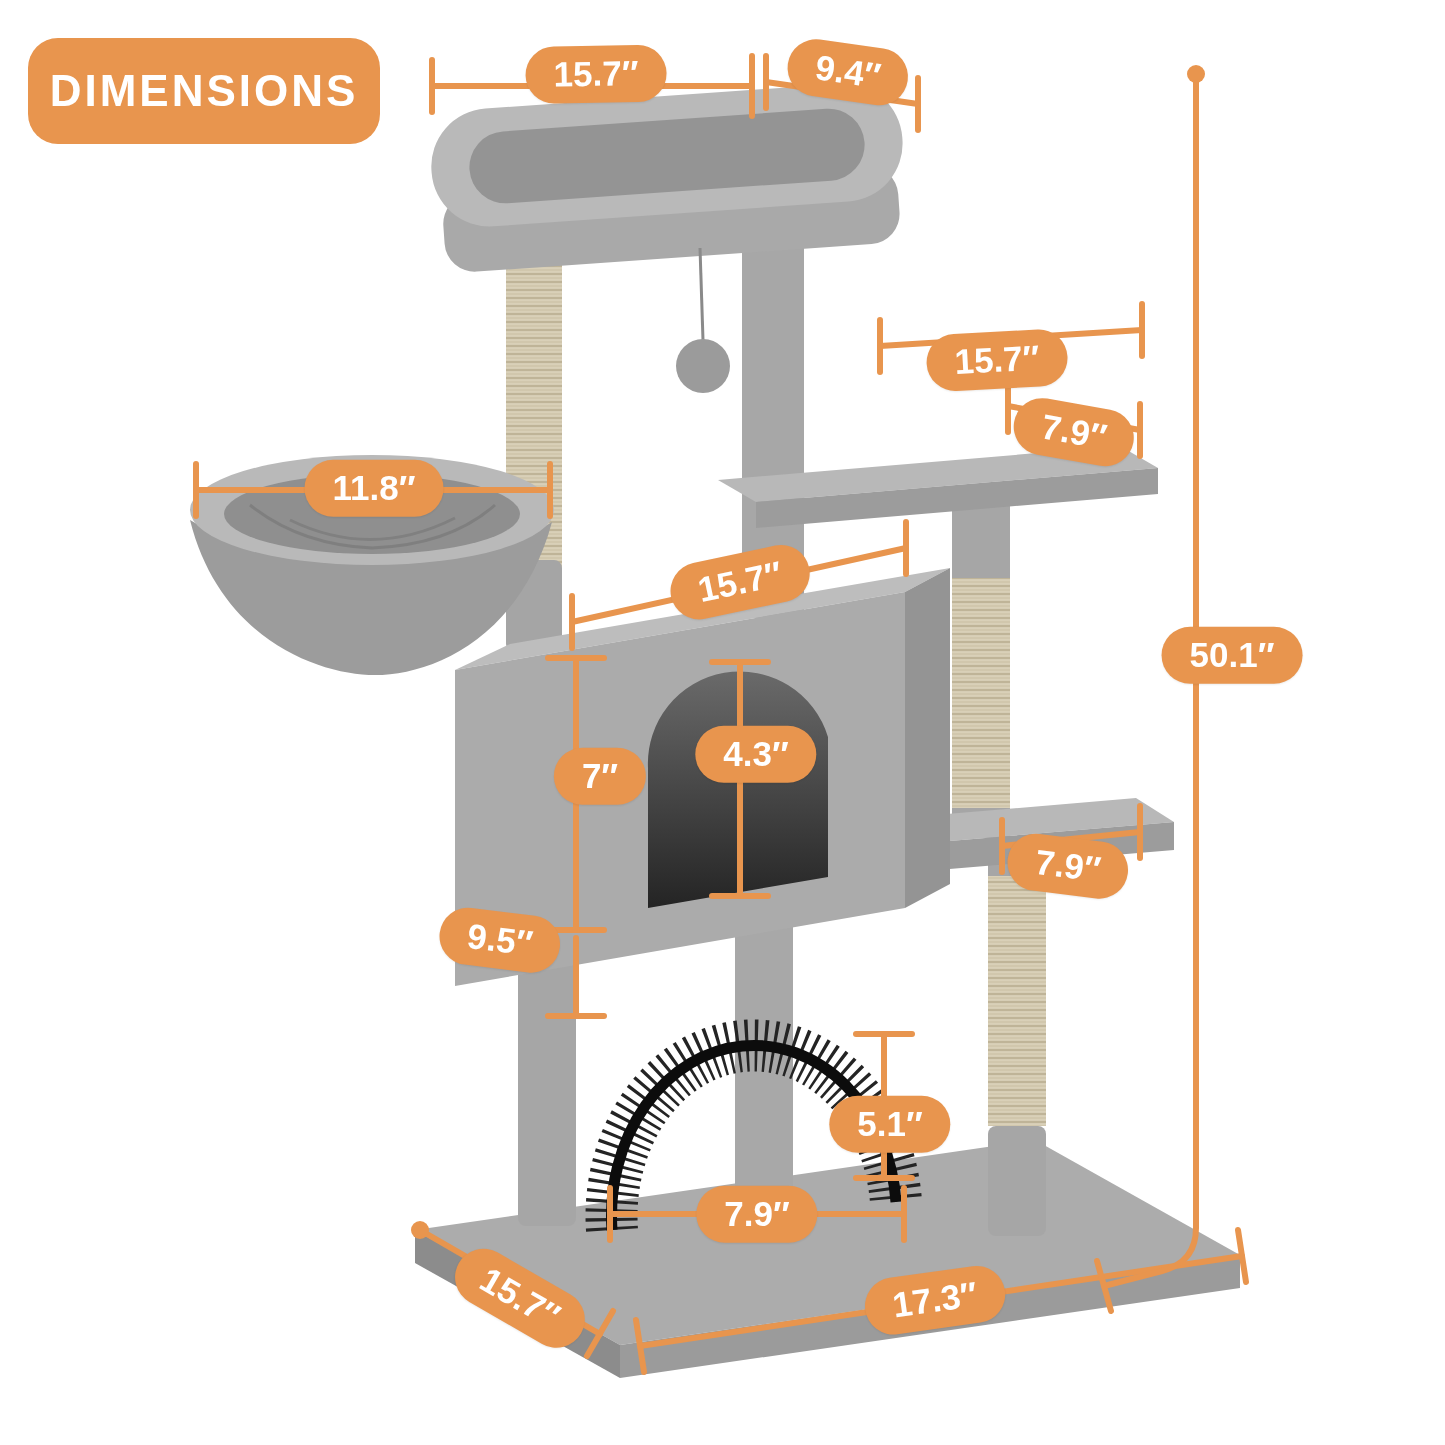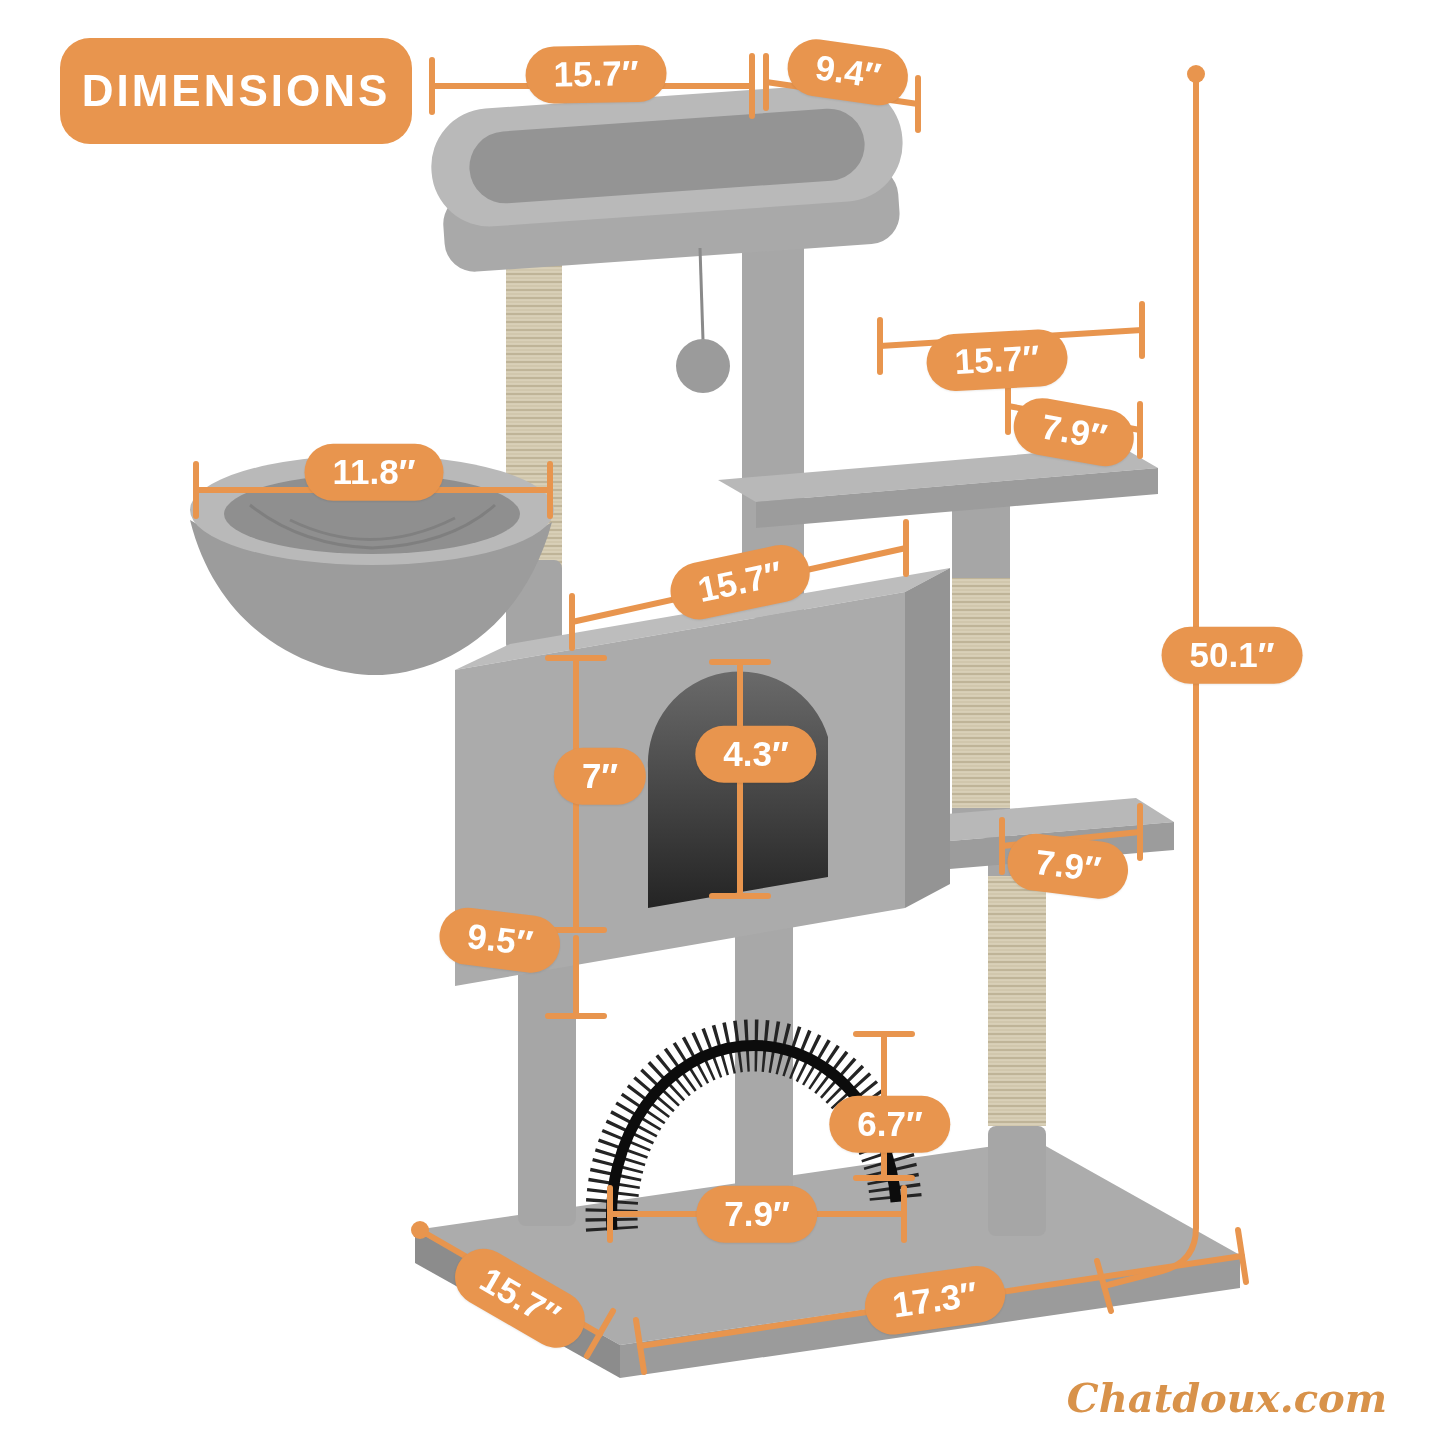--- a/index.html
+++ b/index.html
@@ -9,21 +9,21 @@
     background: #ffffff;
     overflow: hidden;
     font-family: "Liberation Sans", sans-serif;
   }
   .tree-svg { position: absolute; left: 0; top: 0; width: 1445px; height: 1445px; }
   .badge {
     position: absolute; left: 28px; top: 38px;
     width: 352px; height: 106px;
     background: #E8954E; border-radius: 30px;
     color: #ffffff; font-size: 44px; font-weight: bold; letter-spacing: 3px;
-    display: flex; align-items: center; justify-content: center; margin-left: 32px;
+    display: flex; align-items: center; justify-content: center;
   }
   .pill {
     position: absolute;
     transform: translate(-50%, -50%) rotate(var(--rot, 0deg));
     background: #E8954E; color: #ffffff;
     font-size: 35px; font-weight: bold;
     padding: 9px 28px; border-radius: 34px;
     white-space: nowrap; line-height: 1.1;
     box-shadow: 0 1px 2px rgba(0,0,0,0.08);
   }
@@ -182,27 +182,26 @@
       <circle cx="1196" cy="74" r="9" fill="#E8954E" stroke="none"></circle>
     </g>
   </svg>
 
   <div class="badge">DIMENSIONS</div>
 
   <div class="pill" style="left:596px; top:74px; --rot:-1deg">15.7″</div>
   <div class="pill" style="left:848px; top:72px; --rot:8deg">9.4″</div>
   <div class="pill" style="left:997px; top:360px; --rot:-3deg">15.7″</div>
   <div class="pill" style="left:1074px; top:432px; --rot:10deg">7.9″</div>
-  <div class="pill" style="left:374px; top:472px">11.8″</div>
+  <div class="pill" style="left:374px; top:488px">11.8″</div>
   <div class="pill" style="left:740px; top:582px; --rot:-12deg">15.7″</div>
   <div class="pill" style="left:600px; top:776px">7″</div>
   <div class="pill" style="left:756px; top:754px">4.3″</div>
   <div class="pill" style="left:1068px; top:866px; --rot:7deg">7.9″</div>
   <div class="pill" style="left:500px; top:940px; --rot:7deg">9.5″</div>
-  <div class="pill" style="left:890px; top:1124px">6.7″</div>
+  <div class="pill" style="left:890px; top:1124px">5.1″</div>
   <div class="pill" style="left:757px; top:1214px">7.9″</div>
   <div class="pill" style="left:520px; top:1298px; --rot:30deg">15.7″</div>
   <div class="pill" style="left:935px; top:1300px; --rot:-8deg">17.3″</div>
   <div class="pill" style="left:1232px; top:655px">50.1″</div>
 
-  <div class="watermark">Chatdoux.com</div>
 
 </div>
 
 </body></html>

